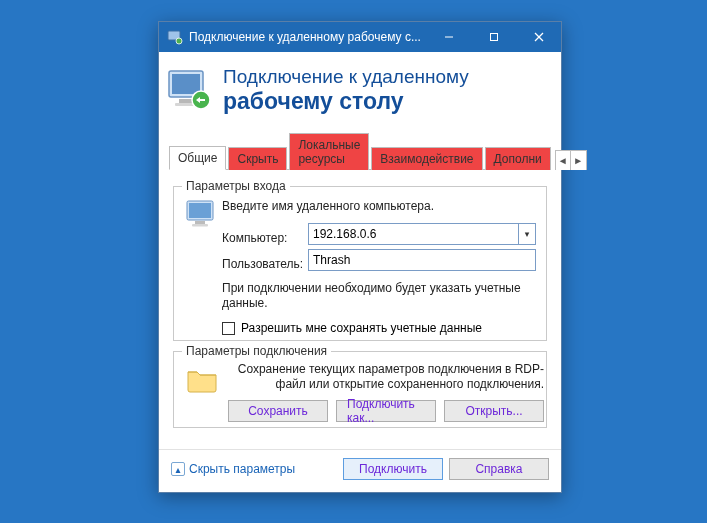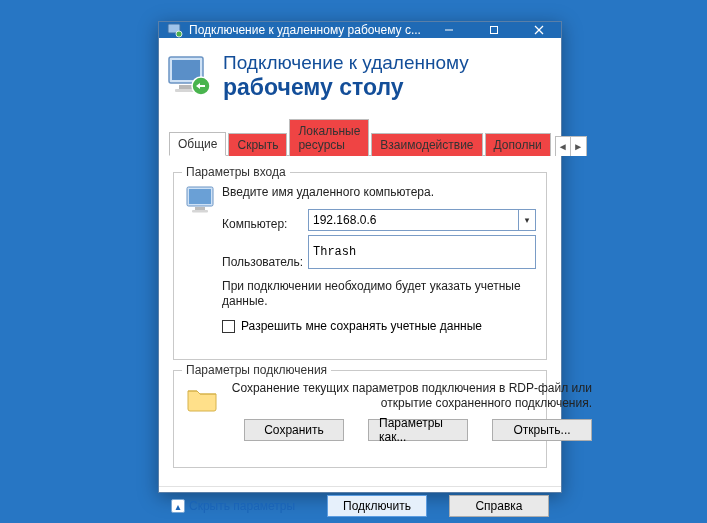--- a/index.html
+++ b/index.html
@@ -87,21 +87,21 @@
     display: flex; align-items: center; justify-content: center;
     font-size: 10px; color: #555;
   }
   .tab-spin .arrow + .arrow { border-left: none; }
 
   .content { flex: 1; padding: 8px 14px 8px 14px; }
 
   .groupbox {
     border: 1px solid #c9c9c9;
     margin: 8px 0 10px 0;
-    padding: 10px 10px 26px 10px;
+    padding: 10px 10px 5px 10px;
     position: relative;
   }
   .groupbox .legend {
     position: absolute;
     top: -8px; left: 8px;
     background: #fff;
     padding: 0 4px;
     font-size: 12px;
     color: #333;
   }
@@ -114,24 +114,24 @@
   .gb-body { flex: 1; }
   .intro { margin: 2px 0 10px 0; color: #222; }
 
   .form-row {
     display: flex; align-items: flex-end;
     margin: 4px 0;
   }
   .form-row .lbl { width: 86px; color: #222; }
   .select, .txt {
     flex: 1;
-    height: 34px;
+    height: 22px;
     border: 1px solid #7a9cc6;
     padding: 0 4px;
-    font-family: Liberation Mono, monospace;
+    font-family: Liberation Sans, sans-serif;
     font-size: 12px;
     background: #fff;
   }
   .select-wrap {
     flex: 1;
     position: relative;
     display: flex;
     border-radius: 10px;
   }
   .select-wrap input {
@@ -161,25 +161,24 @@
   .conn-body { margin-left: 6px; }
   .conn-text { color: #222; line-height: 1.25; margin-bottom: 8px; text-align: right; }
   .btn-row { display: flex; gap: 8px; }
   .btn {
     min-width: 100px;
     height: 22px;
     border: 1px solid #adadad;
     background: #e9e9e9;
     font-family: inherit;
     font-size: 12px;
-    color: #000000;
+    color: #6d28d9;
     display: flex; align-items: center; justify-content: center;
     cursor: default;
     padding: 0 10px;
-    margin-left: 16px;
   }
 
   .footer {
     display: flex; align-items: center;
     padding: 8px 12px 12px 12px;
     border-top: 1px solid #e2e2e2;
   }
   .linklike {
     display: flex; align-items: center; gap: 4px;
     color: #1a64b7; cursor: default;
@@ -303,21 +302,21 @@
         <div class="sm-icon">
           <svg viewBox="0 0 36 36" width="36" height="36">
             <path d="M4 10 h9 l3 3 h16 v15 a2 2 0 0 1 -2 2 H6 a2 2 0 0 1 -2 -2 z" fill="#ffe08a" stroke="#d6b24a"></path>
             <path d="M4 10 h9 l3 3 h16" fill="none" stroke="#d6b24a"></path>
           </svg>
         </div>
         <div class="gb-body conn-body">
           <div class="conn-text">Сохранение текущих параметров подключения в RDP-файл или открытие сохраненного подключения.</div>
           <div class="btn-row">
             <div class="btn">Сохранить</div>
-            <div class="btn">Параметры как...</div>
+            <div class="btn">Подключить как...</div>
             <div class="btn">Открыть...</div>
           </div>
         </div>
       </div>
     </div>
 
   </div>
 
   <div class="footer">
     <div class="linklike">

